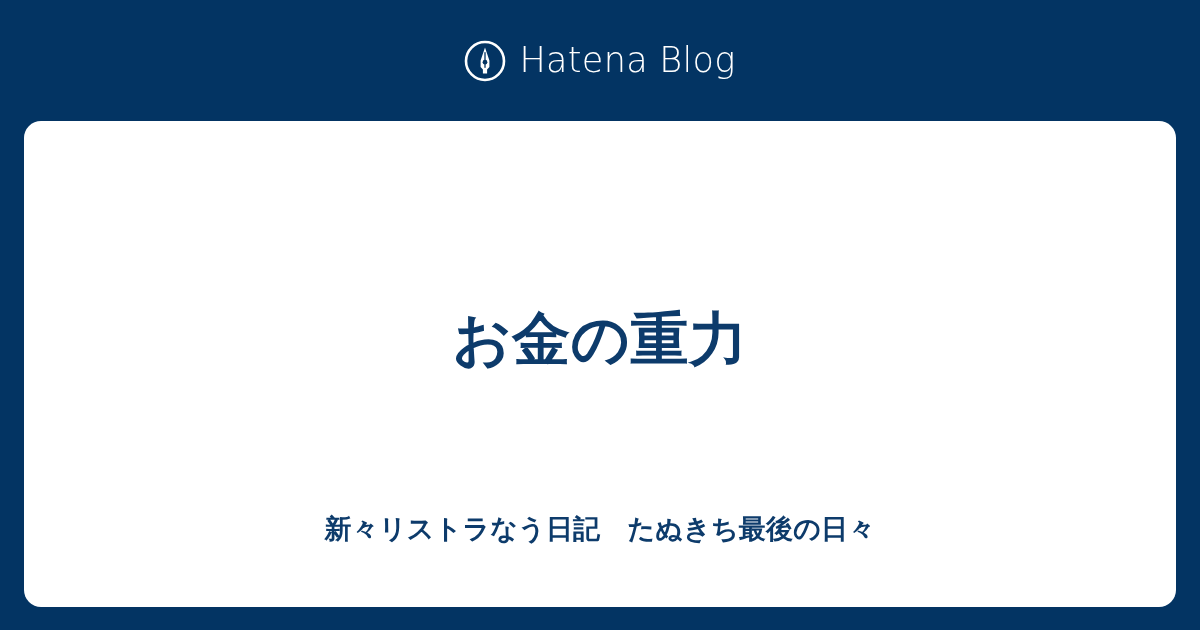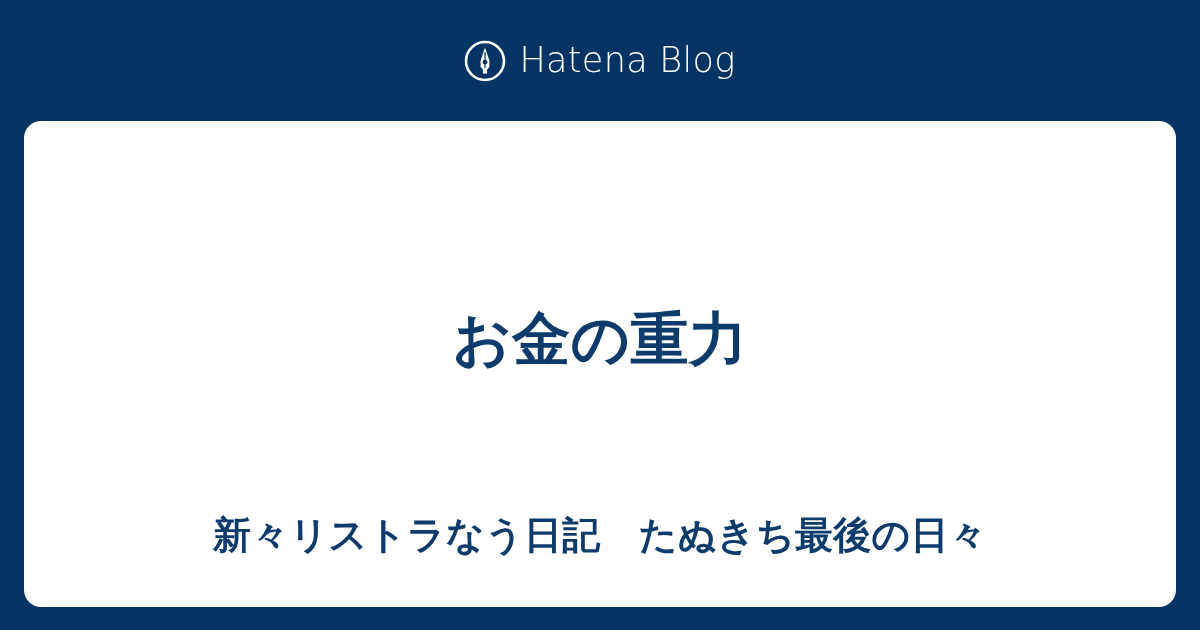--- a/index.html
+++ b/index.html
@@ -95,21 +95,21 @@
   }
 
   .blog-title {
     position: absolute;
     left: 60px;
     right: 60px;
     top: 390px;
     margin: 0;
     text-align: center;
     color: #0d3b6b;
-    font-size: 38px;
+    font-size: 27px;
     line-height: 1.3;
     font-weight: 700;
     letter-spacing: 0.2px;
     font-family: "DejaVu Sans", "Liberation Sans", sans-serif;
     white-space: nowrap;
     overflow: hidden;
   }
 </style>
 </head>
 <body>

